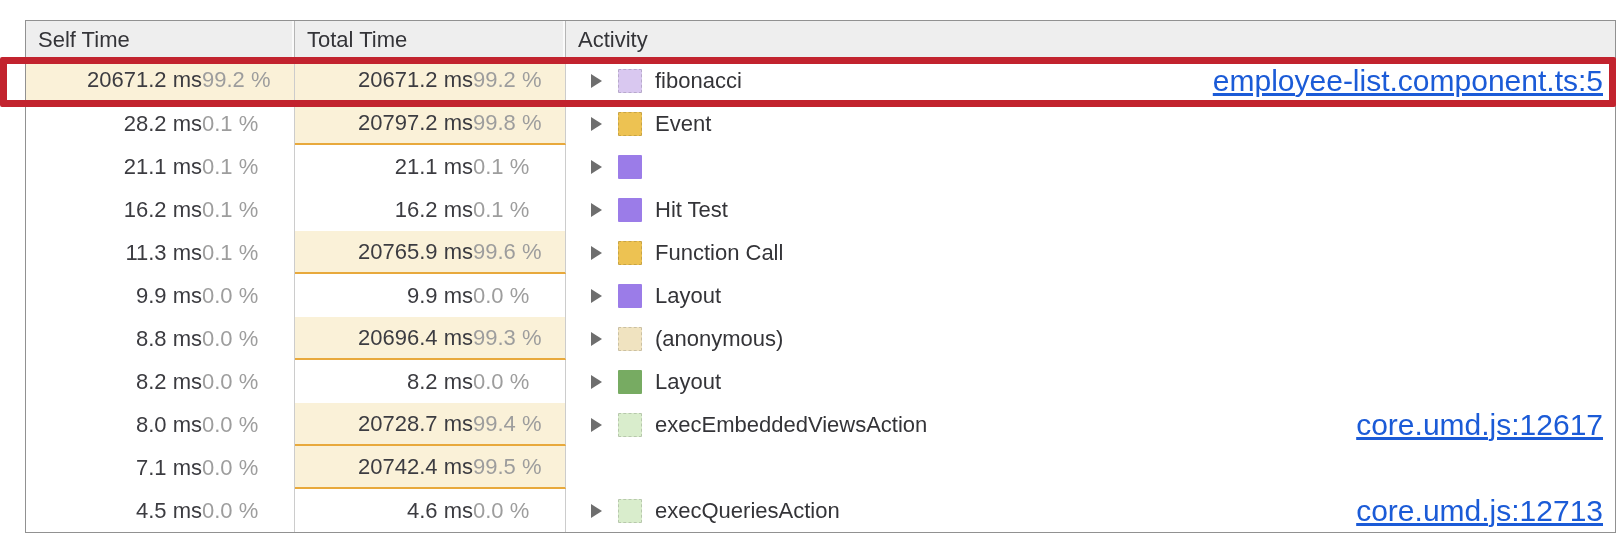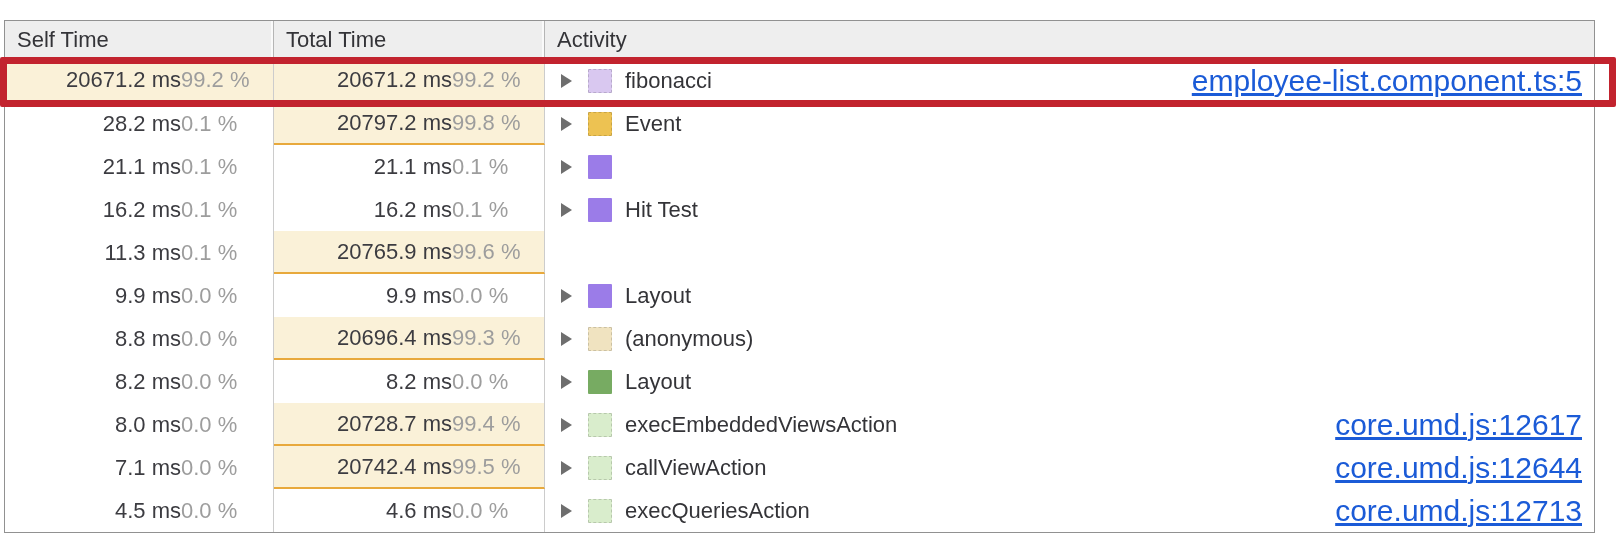--- a/index.html
+++ b/index.html
@@ -1,19 +1,19 @@
 <!DOCTYPE html>
 <html style="--annotation-red: #c2232e; --header-bg: #eeeeee; --header-border: #b5b5b5; --table-border: #919191; --col-divider: #cccccc; --hl-bg: #faf1d8; --hl-border: #e8a93c; --value-text: #3c3c41; --pct-text: #9d9d9d; --label-text: #343438; --link-blue: #1b5bd7; --arrow-gray: #6e6e6e;"><head>
 <meta charset="utf-8">
 <style>
   html,body{margin:0;padding:0;background:#ffffff;font-family:"Liberation Sans","DejaVu Sans",sans-serif;}
   body{width:1624px;height:560px;position:relative;overflow:hidden;}
 
   .panel{
-    position:absolute;left:4px;top:20px;width:1591px;
+    position:absolute;left:25px;top:20px;width:1591px;
     border:1px solid var(--table-border,#919191);
     background:#fff;box-sizing:border-box;
   }
 
   .hdr-row{display:flex;height:37px;border-bottom:1px solid var(--col-divider,#cccccc);}
   .hdr-cell{
     background:var(--header-bg,#eeeeee);
     display:flex;align-items:center;
     font-size:22px;color:var(--label-text,#343438);
     padding-left:12px;box-sizing:border-box;
@@ -23,21 +23,21 @@
   .hdr-cell.self{width:269px;}
   .hdr-cell.total{width:271px;}
   .hdr-cell.activity{flex:1;border-right:none;box-shadow:none;text-align:right;}
 
   .row{display:flex;height:43px;}
   .cell{display:flex;align-items:center;box-sizing:border-box;}
   .cell.time{justify-content:flex-end;padding-right:14px;
     border-right:1px solid var(--col-divider,#cccccc);}
   .cell.self{width:269px;}
   .cell.total{width:271px;}
-  .cell.activity{flex:1;padding-left:12px;padding-right:12px;}
+  .cell.activity{flex:1;padding-left:21px;padding-right:12px;}
 
   .cell.time .val{font-size:22px;color:var(--value-text,#3c3c41);white-space:pre;}
   .cell.time .pct{font-size:22px;color:var(--pct-text,#9d9d9d);width:78px;text-align:left;white-space:pre;}
 
   .cell.time.hl{background:var(--hl-bg,#faf1d8);border-bottom:2px solid var(--hl-border,#e8a93c);}
 
   .arrow{
     width:0;height:0;flex:0 0 auto;
     border-left:11px solid var(--arrow-gray,#6e6e6e);
     border-top:7px solid transparent;
@@ -141,20 +141,26 @@
   </div>
       <div class="row">
     <div class="cell time self">
       <span class="val">11.3 ms</span>
       <span class="pct">0.1 %</span>
     </div>
     <div class="cell time total hl">
       <span class="val">20765.9 ms</span>
       <span class="pct">99.6 %</span>
     </div>
+    <div class="cell activity">
+      <span class="arrow"></span>
+      <span class="swatch pattern" style="background: rgb(237, 194, 82);"></span>
+      <span class="label">Function Call</span>
+
+    </div>
   </div>
       <div class="row">
     <div class="cell time self">
       <span class="val">9.9 ms</span>
       <span class="pct">0.0 %</span>
     </div>
     <div class="cell time total">
       <span class="val">9.9 ms</span>
       <span class="pct">0.0 %</span>
     </div>
@@ -214,26 +220,20 @@
   </div>
       <div class="row">
     <div class="cell time self">
       <span class="val">7.1 ms</span>
       <span class="pct">0.0 %</span>
     </div>
     <div class="cell time total hl">
       <span class="val">20742.4 ms</span>
       <span class="pct">99.5 %</span>
     </div>
-    <div class="cell activity">
-      <span class="arrow"></span>
-      <span class="swatch pattern" style="background: rgb(217, 237, 204);"></span>
-      <span class="label">callViewAction</span>
-      <a class="link">core.umd.js:12644</a>
-    </div>
   </div>
       <div class="row">
     <div class="cell time self">
       <span class="val">4.5 ms</span>
       <span class="pct">0.0 %</span>
     </div>
     <div class="cell time total">
       <span class="val">4.6 ms</span>
       <span class="pct">0.0 %</span>
     </div>

